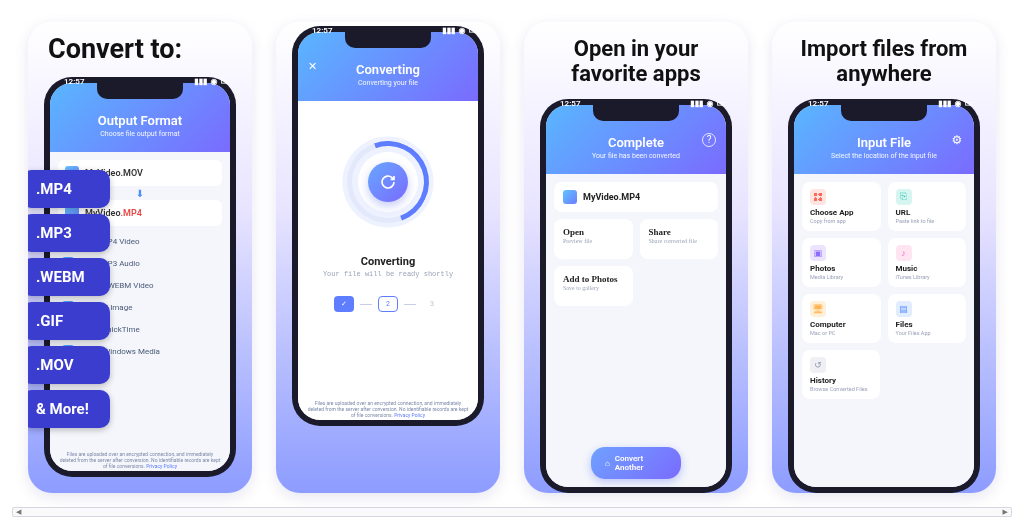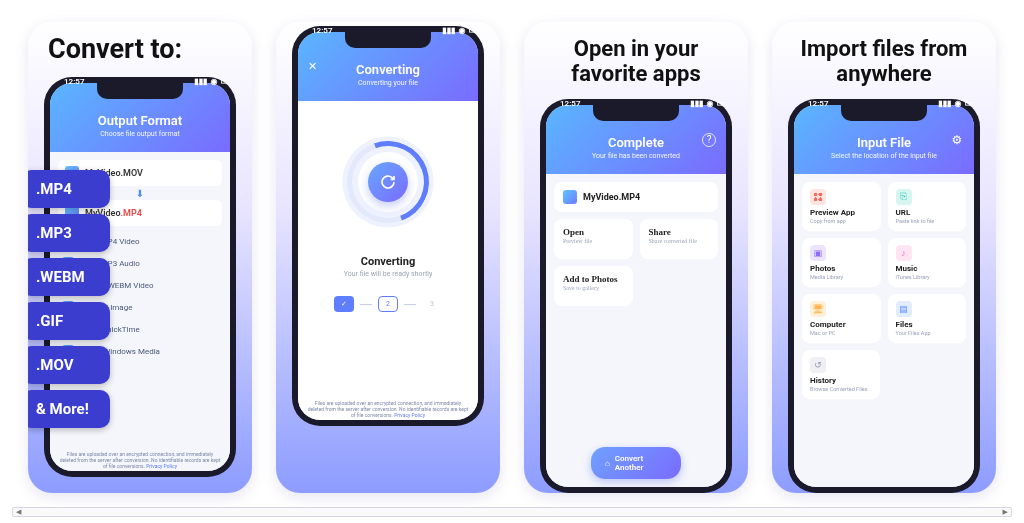--- a/index.html
+++ b/index.html
@@ -141,21 +141,21 @@
   .format-item .fmt-icon { width: 12px; height: 12px; background: linear-gradient(135deg,#4fb5ff,#6067ff); border-radius: 3px; }
   .down-arrow { text-align:center; color:#4d8dff; font-size:10px; margin:-2px 0 1px 0; }
 
   
   .spinner-wrap { display:flex; flex-direction:column; align-items:center; padding-top:18px; }
   .ring-outer { width: 110px; height: 110px; border-radius: 50%; background: radial-gradient(circle,#fff 38%, #eef2ff 39%, #eef2ff 58%, #fff 59%); display:flex; align-items:center; justify-content:center; position:relative; }
   .ring-arc { position:absolute; width: 82px; height: 82px; border-radius:50%; border: 5px solid #e3e8fb; border-top-color:#5f7dff; border-right-color:#5f7dff; transform: rotate(25deg); }
   .ring-center { width: 40px; height: 40px; border-radius:50%; background:linear-gradient(135deg,#67a7ff,#7a6bff); display:flex; align-items:center; justify-content:center; color:#fff; box-shadow: 0 4px 10px rgba(90,110,230,0.35); z-index:2; }
   .ring-center svg { width: 16px; height: 16px; }
   .conv-label { margin-top: 18px; font-size: 11px; font-weight:700; color:#222; }
-  .conv-sub { font-size: 7px; color:#9aa3b8; margin-top:2px; }
+  .conv-sub { font-size: 7px; color:#9aa3b8; margin-top:2px;font-family:Liberation Mono, monospace; }
   .stepper { display:flex; align-items:center; gap:6px; margin-top: 18px; }
   .step { width: 20px; height: 16px; border-radius:4px; font-size:7px; display:flex; align-items:center; justify-content:center; }
   .step.done { background:#5f7dff; color:#fff; }
   .step.current { border:1px solid #5f7dff; color:#5f7dff; background:#fff; }
   .step.future { color:#b7bfd6; }
   .step-line { width:12px; height:1px; background:#c7cee6; }
 
   
   .card { background:#fff; border-radius:8px; padding:8px 9px; margin-bottom:7px; }
   .card-title { font-size:9px; font-weight:700; color:#222; }
@@ -388,21 +388,21 @@
       <div class="screen">
         <div class="screen-header">
           <div class="gear-btn">⚙</div>
           <div class="title">Input File</div>
           <div class="subtitle">Select the location of the input file</div>
         </div>
         <div class="screen-body">
           <div class="grid2b">
             <div class="tile">
               <div class="tile-icon ic-red"></div>
-              <div class="tile-title">Preview App</div>
+              <div class="tile-title">Choose App</div>
               <div class="tile-sub">Copy from app</div>
             </div>
             <div class="tile">
               <div class="tile-icon ic-teal">⎘</div>
               <div class="tile-title">URL</div>
               <div class="tile-sub">Paste link to file</div>
             </div>
           </div>
           <div class="grid2b">
             <div class="tile">

